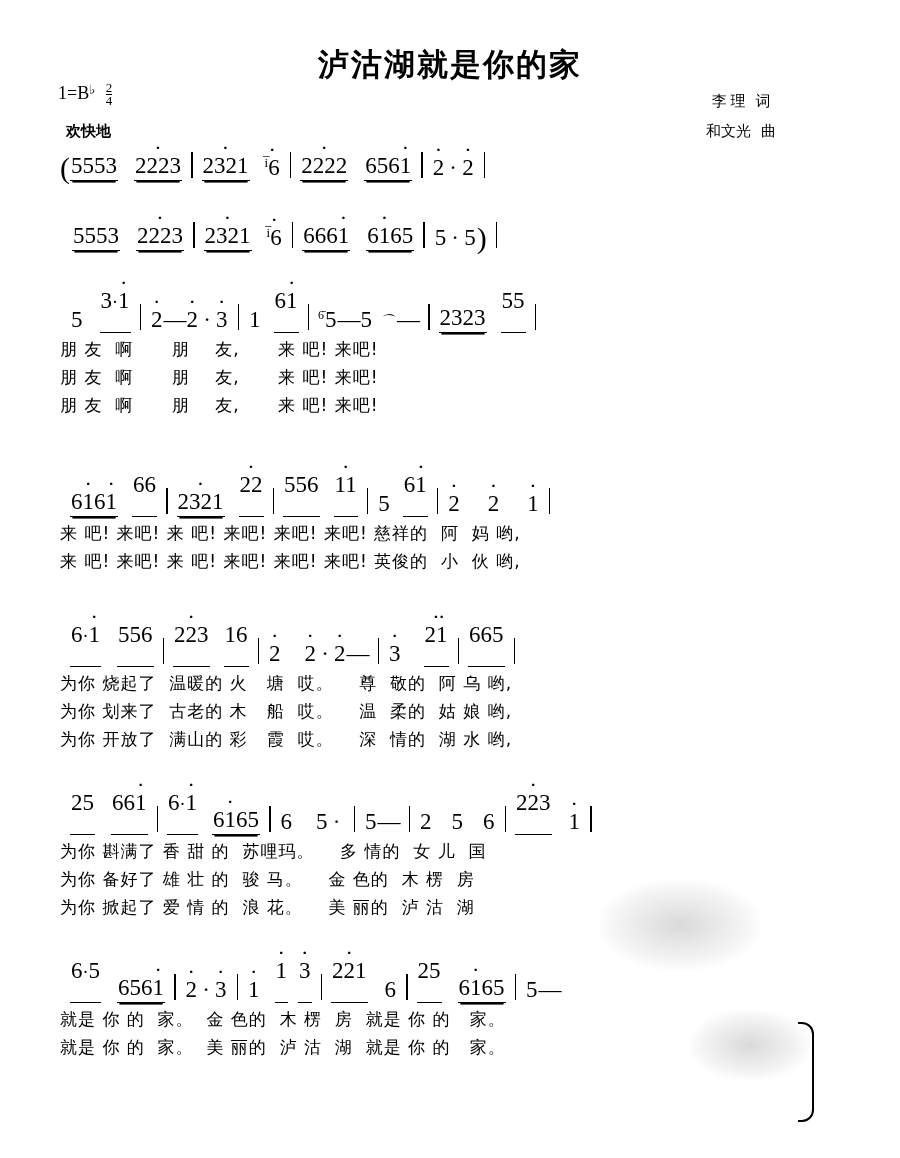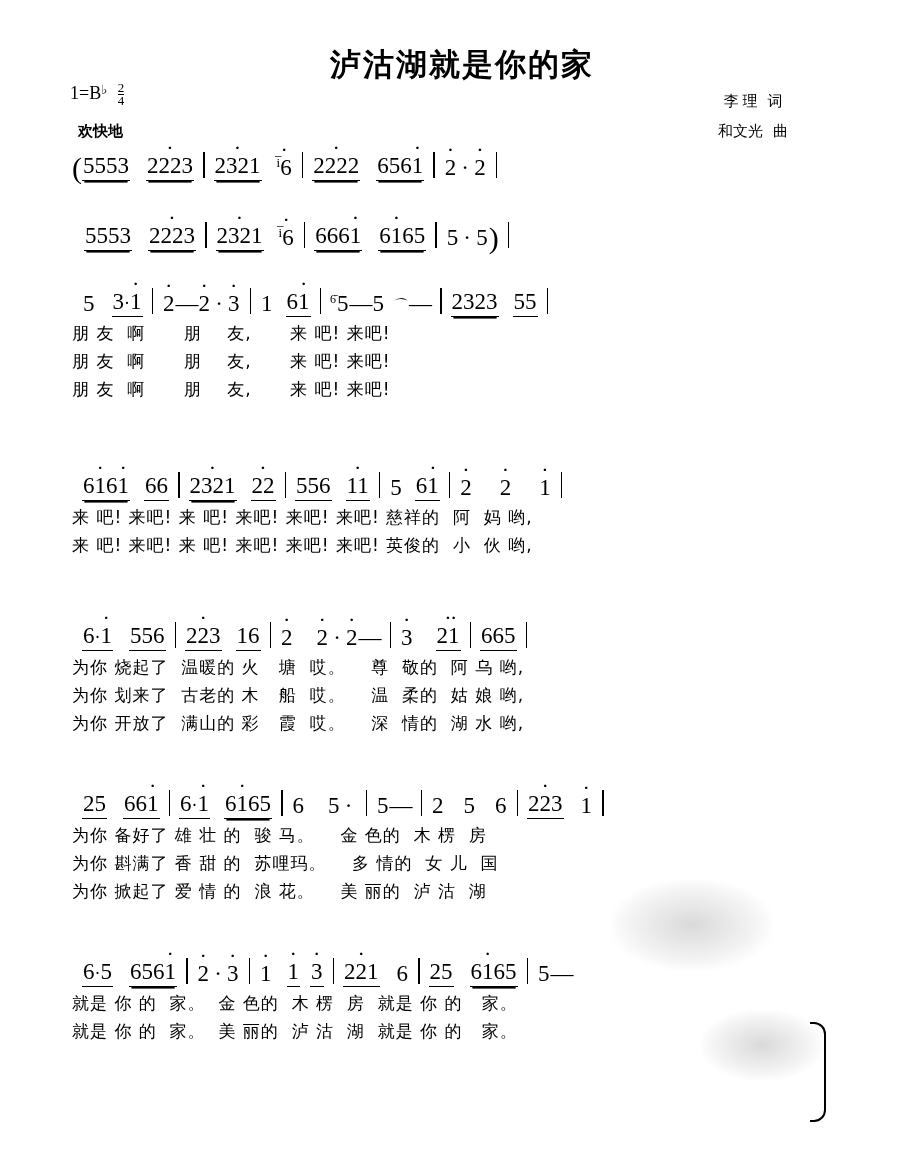--- a/index.html
+++ b/index.html
@@ -4,21 +4,21 @@
 <style>
   html,body{margin:0;padding:0;}
   body{
     width:900px;height:1158px;
     background:#ffffff;
     font-family:"Liberation Serif", serif;
     color:#000;
     position:relative;
     overflow:hidden;
   }
-  .page{position:relative;width:836px;height:1158px;margin-left:12px;}
+  .page{position:relative;width:836px;height:1158px;}
 
   .title{
     position:absolute;top:44px;left:0;width:900px;
     text-align:center;
     font-family:"DejaVu Sans", sans-serif;
     font-weight:bold;
     font-size:31px;
     letter-spacing:2px;
   }
 
@@ -50,21 +50,21 @@
   
   .system{position:absolute;left:60px;width:790px;}
   .staffline{
     display:flex;align-items:flex-end;
     font-family:"Liberation Serif", serif;
     font-size:23px;
     white-space:nowrap;
   }
   .note{position:relative;display:inline-block;padding:0 1px;}
   
-  .u1{border-bottom:1.6px solid #000;padding-bottom:1px;}
+  .u1{border-bottom:1.6px solid #000;padding-bottom:18px;}
   .u2{border-bottom:1.6px solid #000;padding-bottom:1px;box-shadow:0 4px 0 -2.4px #000;}
   .dotUp{position:relative;}
   .dotUp:before{content:"·";position:absolute;top:-16px;left:50%;transform:translateX(-50%);font-size:22px;line-height:1;}
   .bar{display:inline-block;width:1.5px;height:26px;background:#000;margin:0 9px 3px 9px;vertical-align:bottom;}
   .dotsep{display:inline-block;width:16px;text-align:center;}
   .dash{display:inline-block;width:22px;text-align:center;}
   .paren{font-size:30px;line-height:0.9;}
 
   .lyricline{
     font-family:"DejaVu Sans", sans-serif;
@@ -276,22 +276,22 @@
       <span style="width:18px;"></span>
       <span class="note">5</span>
       <span style="width:18px;"></span>
       <span class="note">6</span>
       <span class="bar"></span>
       <span class="note u1 dotUp">223</span>
       <span style="width:16px;"></span>
       <span class="note dotUp">1</span>
       <span class="bar"></span>
     </div>
+    <div class="lyricline">为你 斟满了 香 甜 的  苏哩玛。    多 情的  女 儿  国</div>
     <div class="lyricline">为你 备好了 雄 壮 的  骏 马。    金 色的  木 楞  房</div>
-    <div class="lyricline">为你 斟满了 香 甜 的  苏哩玛。    多 情的  女 儿  国</div>
     <div class="lyricline">为你 掀起了 爱 情 的  浪 花。    美 丽的  泸 沽  湖</div>
   </div>
 
   <div class="system" style="top:958px;">
     <div class="staffline muserow">
       <span style="width:10px;"></span>
       <span class="note u1">6<span style="font-size:18px;">·</span>5</span>
       <span style="width:16px;"></span>
       <span class="note u2">656<span class="dotUp">1</span></span>
       <span class="bar"></span>

